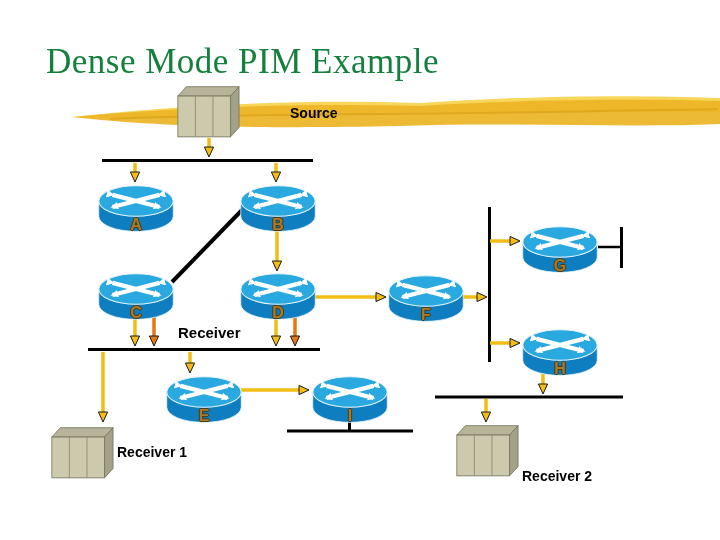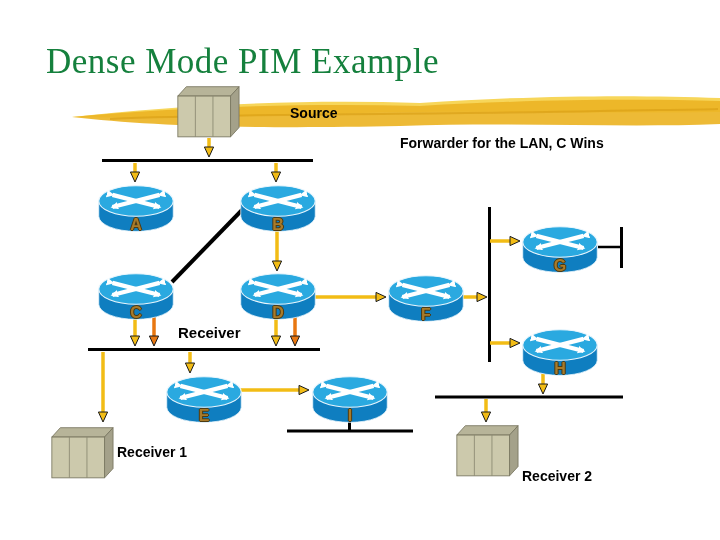--- a/index.html
+++ b/index.html
@@ -156,21 +156,20 @@
     <use href="#router" transform="translate(522,226) scale(0.76)"></use>
     <use href="#router" transform="translate(522,329) scale(0.76)"></use>
     <use href="#router" transform="translate(312,376) scale(0.76)"></use>
   </svg>
 
   <div id="slide-title">Dense Mode PIM Example</div>
 
   <div id="source-label" class="lbl">Source</div>
 
   <div id="annotation" class="lbl">
-    <div>Forwarder for the LAN, C Wins</div>
   </div>
 
   <div id="asserts-label" class="lbl">Receiver</div>
 
   <div id="receiver1-label" class="lbl">Receiver 1</div>
 
   <div id="receiver2-label" class="lbl">Receiver 2</div>
 
   <div class="rlabel" style="left:136px;top:216px;">A</div>
   <div class="rlabel" style="left:278px;top:216px;">B</div>

